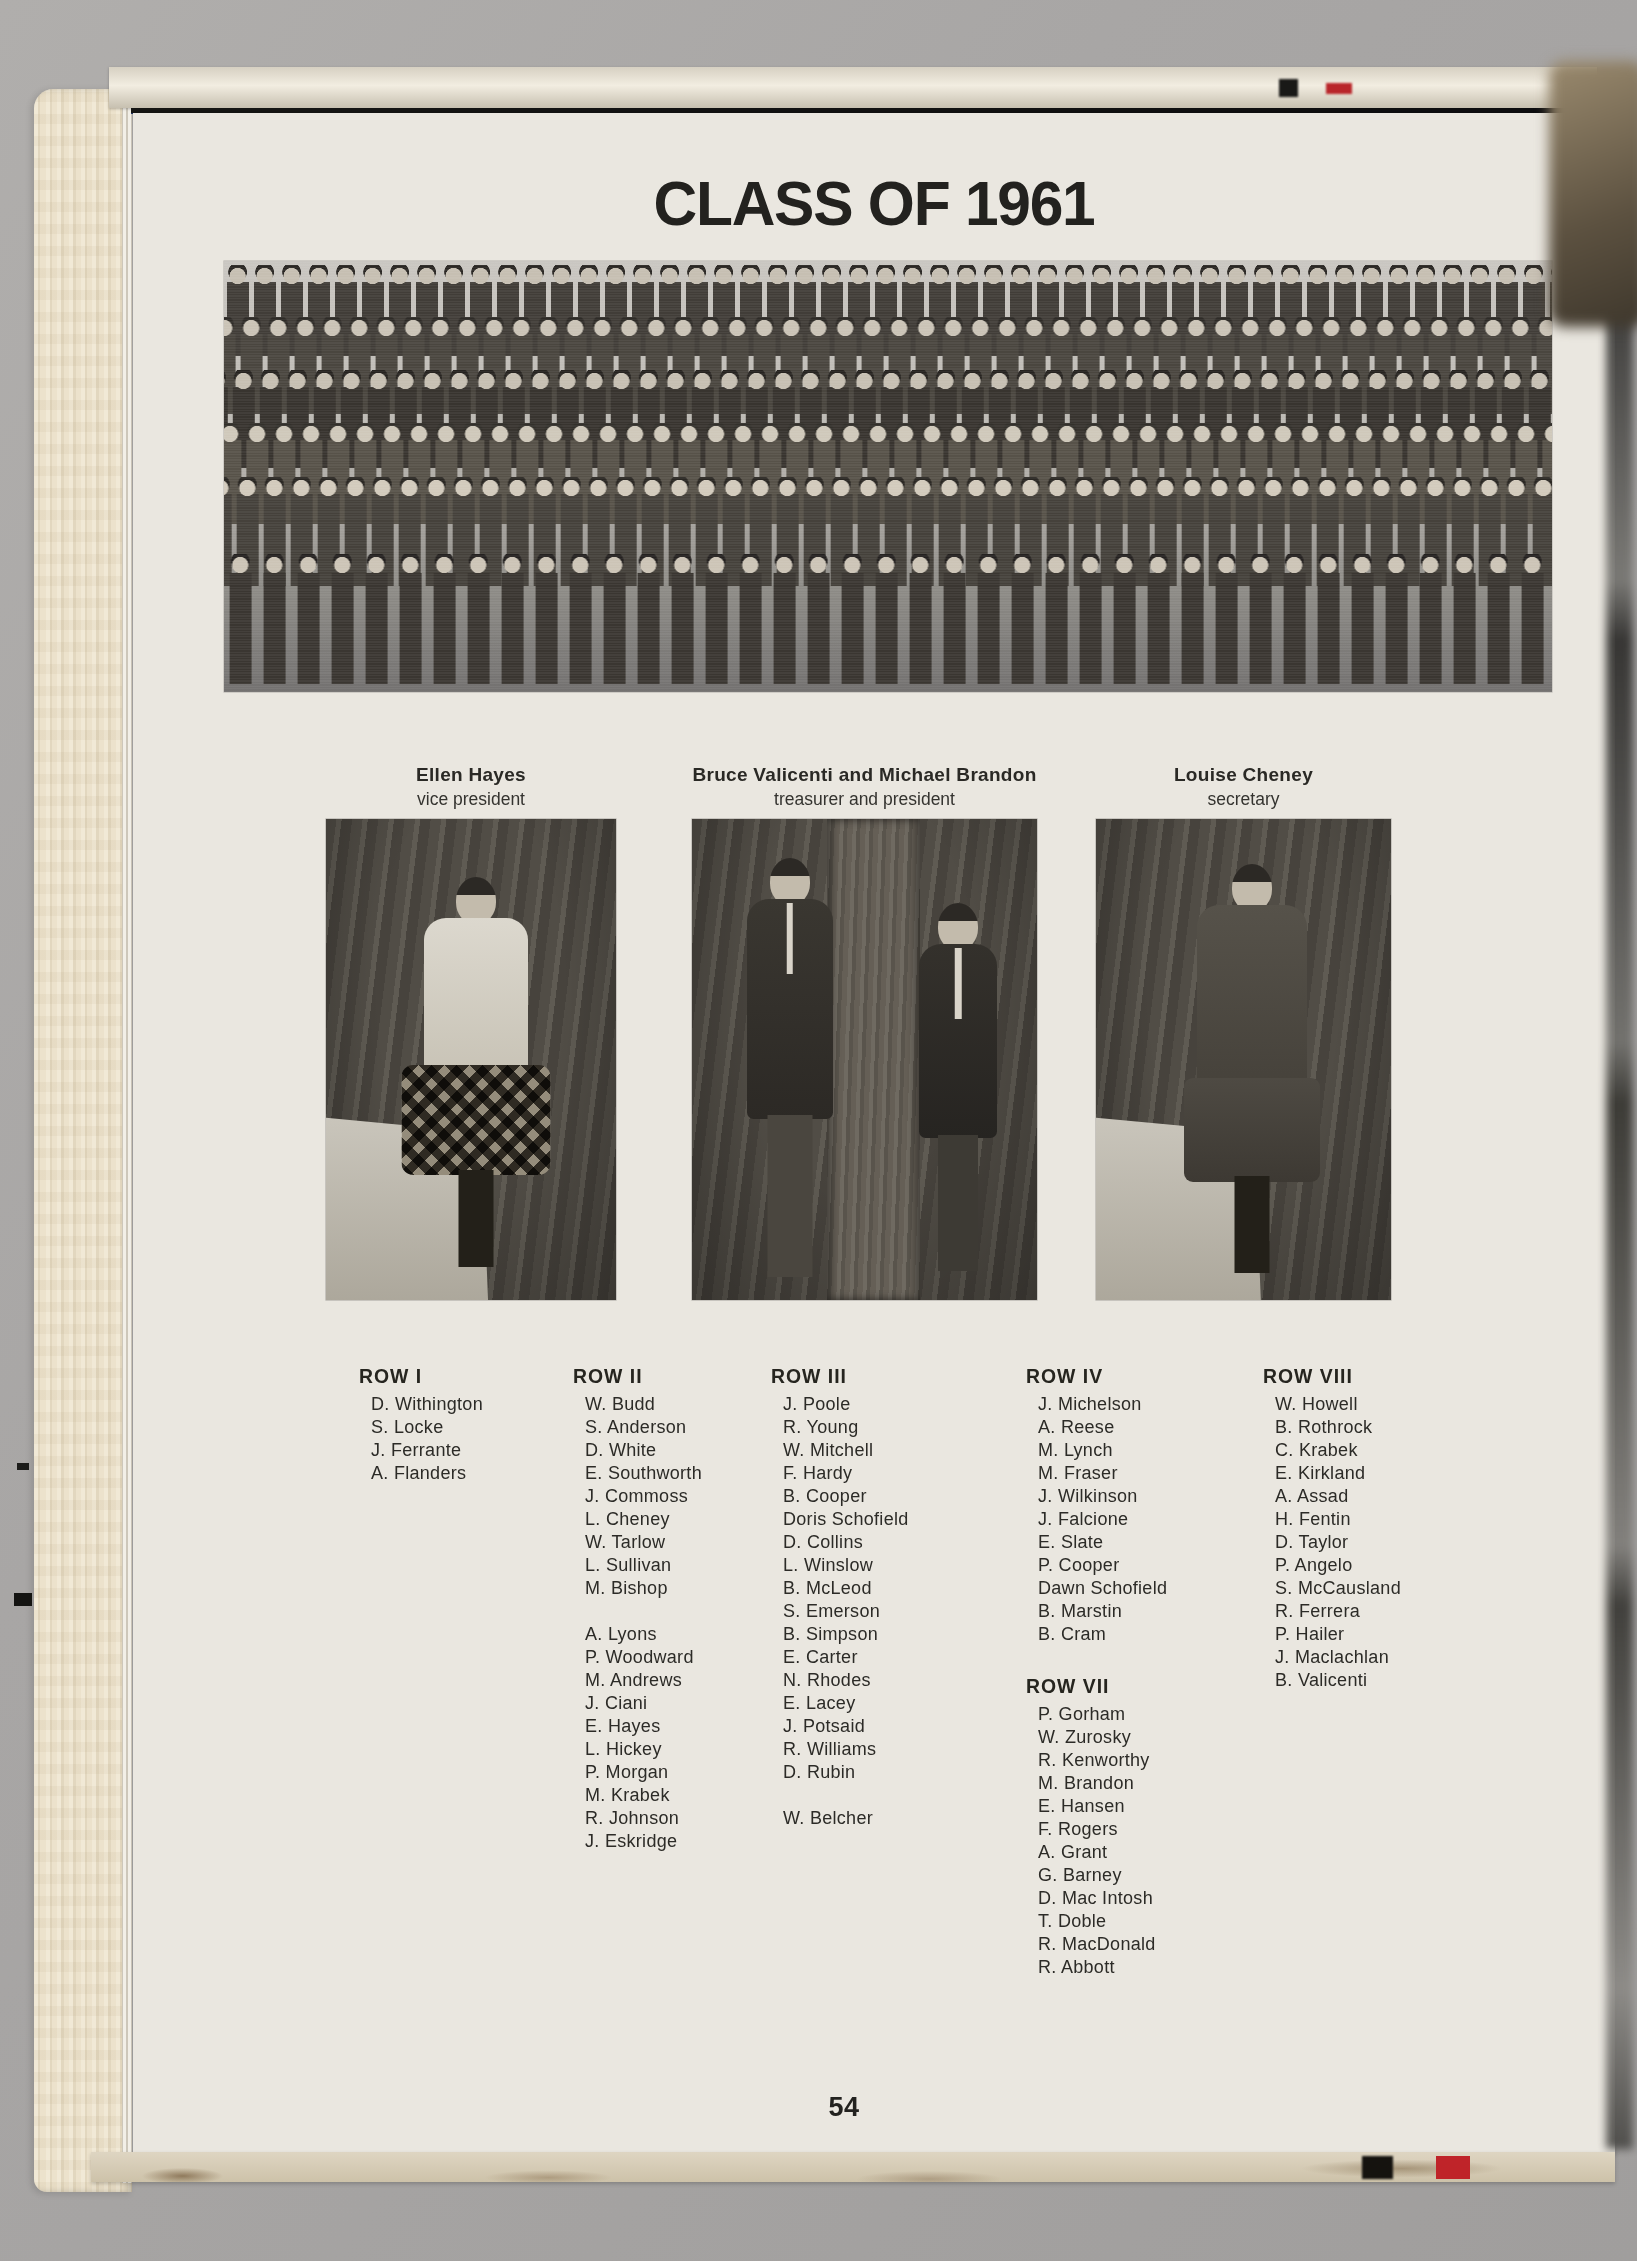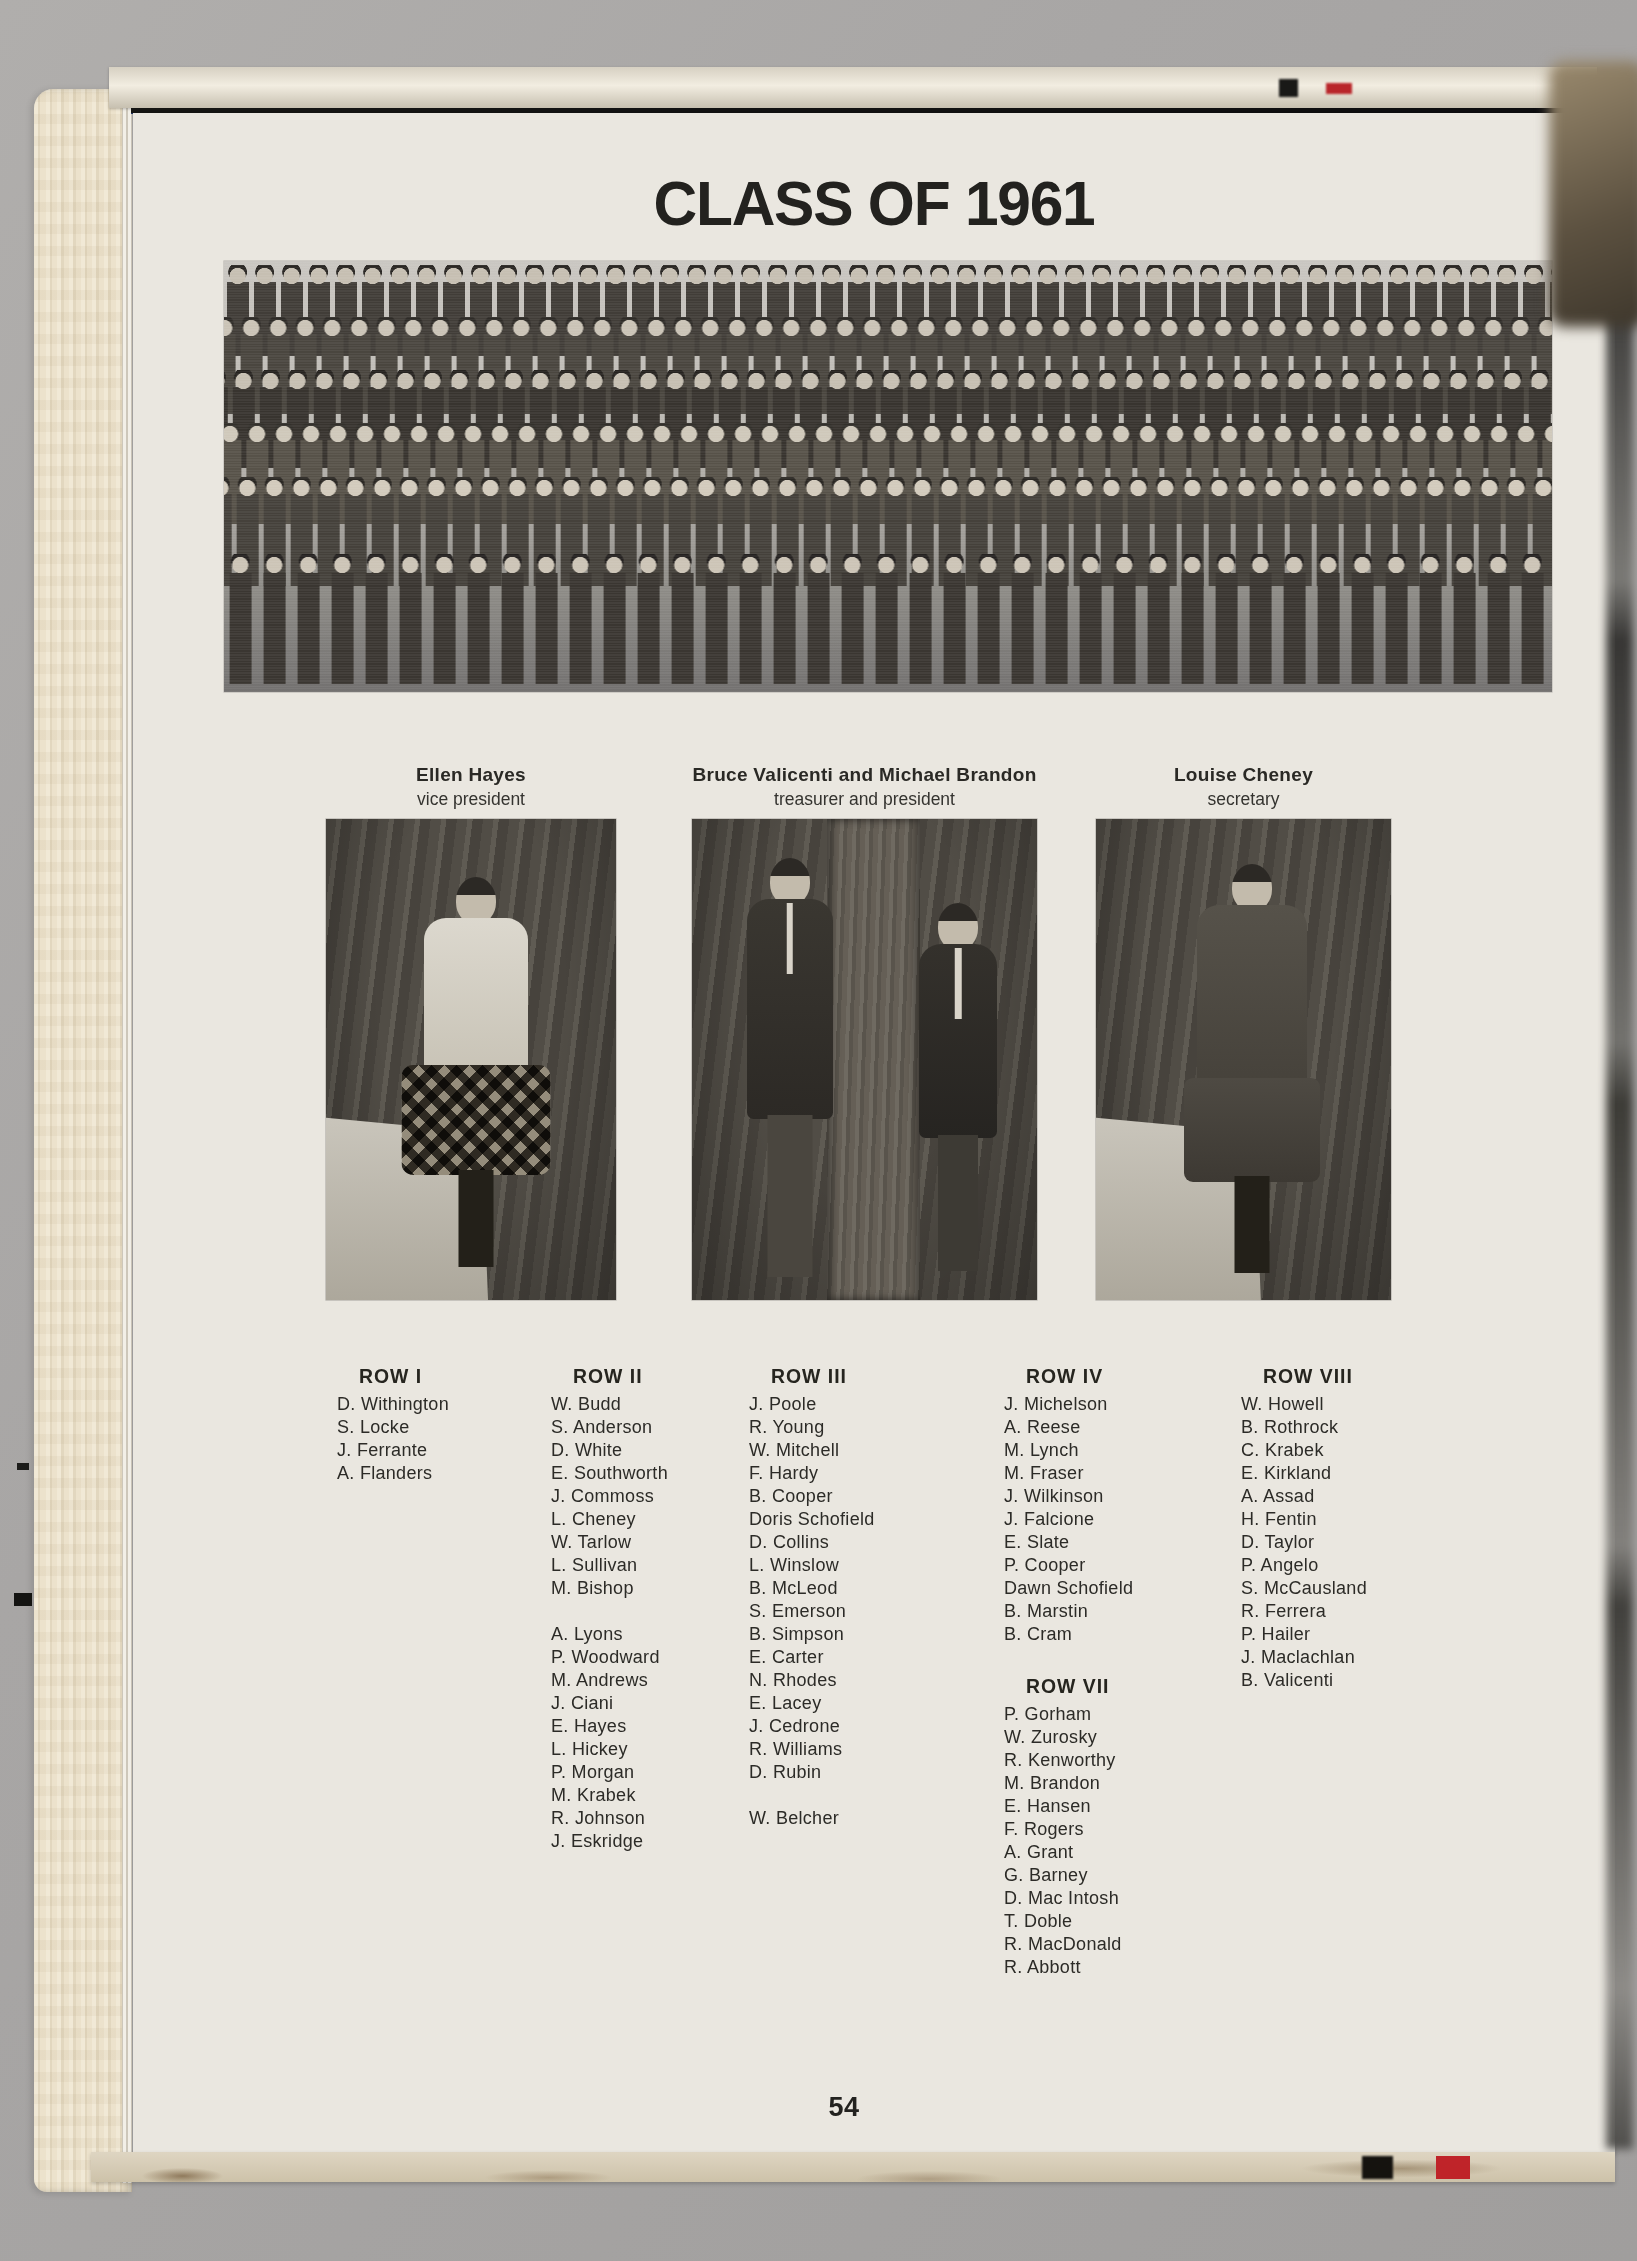--- a/index.html
+++ b/index.html
@@ -127,21 +127,21 @@
   .roster-col:nth-child(1){left:204px;}
   .roster-col:nth-child(2){left:418px;}
   .roster-col:nth-child(3){left:616px;}
   .roster-col:nth-child(4){left:871px;}
   .roster-col:nth-child(5){left:1108px;}
   .roster-heading{
     font-weight:bold;font-size:19.4px;line-height:23px;letter-spacing:1px;
     padding-left:22px;margin:0 0 5.2px 0;color:#26251f;
   }
   .section + .section{margin-top:28.5px;}
-  .group{margin-bottom:23px;}
+  .group{margin-bottom:23px;margin-left:34px;}
   .group:last-child{margin-bottom:0;}
   .roster p{margin:0;font-size:18px;line-height:23px;letter-spacing:0.3px;color:#2c2b27;white-space:nowrap;}
   .page-number{
     position:absolute;top:1979px;left:0;width:1422px;text-align:center;margin:0;
     font-size:27px;font-weight:bold;letter-spacing:0.6px;color:#23221f;
   }
 </style>
 </head>
 <body>
 
@@ -267,21 +267,21 @@
             <p>B. Cooper</p>
             <p>Doris Schofield</p>
             <p>D. Collins</p>
             <p>L. Winslow</p>
             <p>B. McLeod</p>
             <p>S. Emerson</p>
             <p>B. Simpson</p>
             <p>E. Carter</p>
             <p>N. Rhodes</p>
             <p>E. Lacey</p>
-            <p>J. Cedrone</p>
+            <p>J. Potsaid</p>
             <p>R. Williams</p>
             <p>D. Rubin</p>
           </div>
           <div class="group">
             <p>W. Belcher</p>
           </div>
         </div>
       </div>
       <div class="roster-col">
         <div class="section">

